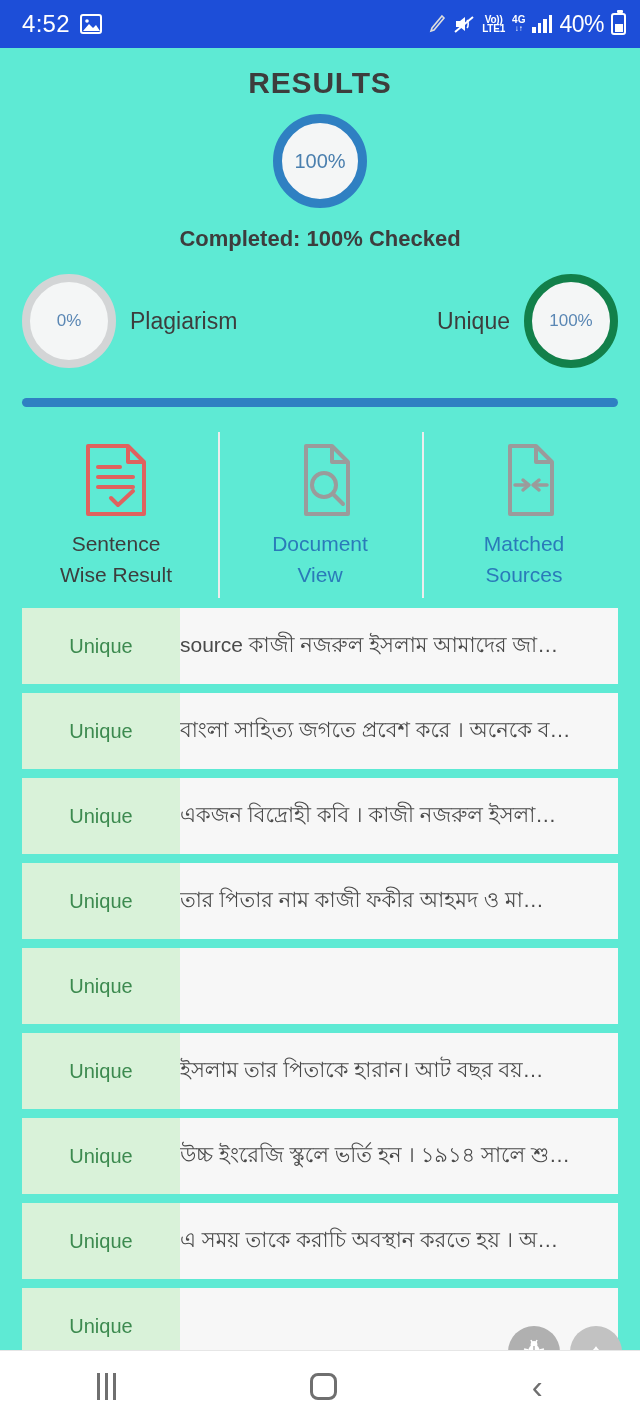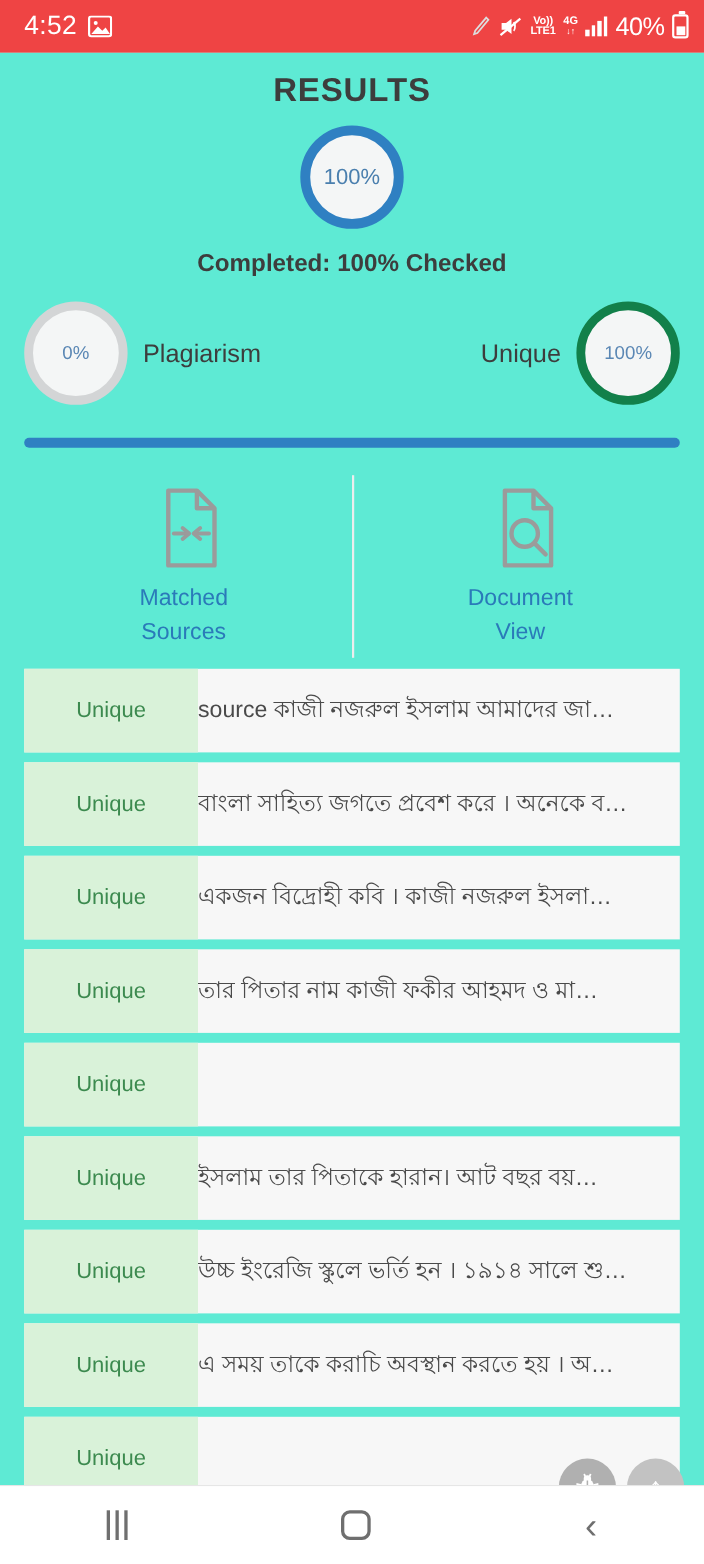--- a/index.html
+++ b/index.html
@@ -6,21 +6,21 @@
   html,body { width:640px; height:1422px; }
   body {
     font-family:"Liberation Sans","DejaVu Sans",sans-serif;
     background:#ffffff;
     overflow:hidden;
     position:relative;
   }
 
   
   .statusbar{
-    height:48px; background:#ef4444; color:#fff;
+    height:48px; background:#1d4ed8; color:#fff;
     display:flex; align-items:center; justify-content:space-between;
     padding:0 14px 0 22px;
   }
   .sb-left{ display:flex; align-items:center; gap:10px; }
   .sb-time{ font-size:24px; letter-spacing:.3px; }
   .sb-right{ display:flex; align-items:center; gap:7px; }
   .ic{ display:inline-block; line-height:0; }
   .volte{ display:flex; flex-direction:column; align-items:center;
           font-size:10px; line-height:9px; font-weight:bold; letter-spacing:-.2px;justify-content:space-between;}
   .netg{ display:flex; flex-direction:column; align-items:center;
@@ -213,50 +213,66 @@
       <div class="donut uniq-donut">
         <span>100%</span>
       </div>
     </div>
   </div>
 
   <div class="blue-bar"></div>
 
   <div class="tabs">
 
+    <div class="tab">
+      <div class="tab-icon">
+        <svg width="62" height="74" viewBox="0 0 62 74">
+          <path d="M3 3h40l16 16v52H3z" fill="none" stroke="#e0625f" stroke-width="4" stroke-linejoin="round"></path>
+          <path d="M43 3v16h16" fill="none" stroke="#e0625f" stroke-width="4" stroke-linejoin="round"></path>
+          <line x1="13" y1="24" x2="35" y2="24" stroke="#e0625f" stroke-width="4" stroke-linecap="round"></line>
+          <line x1="13" y1="34" x2="48" y2="34" stroke="#e0625f" stroke-width="4" stroke-linecap="round"></line>
+          <line x1="13" y1="44" x2="48" y2="44" stroke="#e0625f" stroke-width="4" stroke-linecap="round"></line>
+          <polyline points="26,55 33,62 48,48" fill="none" stroke="#e0625f" stroke-width="4" stroke-linecap="round" stroke-linejoin="round"></polyline>
+        </svg>
+      </div>
+      <div class="tab-label active">
+        <div>Sentence</div>
+        <div>Wise Result</div>
+      </div>
+    </div>
+
+    <div class="tab">
+      <div class="tab-icon">
+        <svg width="62" height="74" viewBox="0 0 62 74">
+          <path d="M17 3h26l16 16v52H17z" fill="none" stroke="#9b9b9b" stroke-width="4" stroke-linejoin="round"></path>
+          <path d="M43 3v16h16" fill="none" stroke="#9b9b9b" stroke-width="4" stroke-linejoin="round"></path>
+          <circle cx="35" cy="42" r="12" fill="none" stroke="#9b9b9b" stroke-width="4"></circle>
+          <line x1="44" y1="51" x2="54" y2="61" stroke="#9b9b9b" stroke-width="4" stroke-linecap="round"></line>
+        </svg>
+      </div>
+      <div class="tab-label link">
+        <div>Document</div>
+        <div>View</div>
+      </div>
+    </div>
 
     <div class="tab">
       <div class="tab-icon">
         <svg width="62" height="74" viewBox="0 0 62 74">
           <path d="M17 3h26l16 16v52H17z" fill="none" stroke="#9b9b9b" stroke-width="4" stroke-linejoin="round"></path>
           <path d="M43 3v16h16" fill="none" stroke="#9b9b9b" stroke-width="4" stroke-linejoin="round"></path>
           <line x1="22" y1="42" x2="34" y2="42" stroke="#9b9b9b" stroke-width="3.5" stroke-linecap="round"></line>
           <polyline points="30,37 36,42 30,47" fill="none" stroke="#9b9b9b" stroke-width="3.5" stroke-linecap="round" stroke-linejoin="round"></polyline>
           <line x1="54" y1="42" x2="42" y2="42" stroke="#9b9b9b" stroke-width="3.5" stroke-linecap="round"></line>
           <polyline points="46,37 40,42 46,47" fill="none" stroke="#9b9b9b" stroke-width="3.5" stroke-linecap="round" stroke-linejoin="round"></polyline>
         </svg>
       </div>
       <div class="tab-label link">
         <div>Matched</div>
         <div>Sources</div>
-      </div>
-    </div>
-
-    <div class="tab">
-      <div class="tab-icon">
-        <svg width="62" height="74" viewBox="0 0 62 74">
-          <path d="M17 3h26l16 16v52H17z" fill="none" stroke="#9b9b9b" stroke-width="4" stroke-linejoin="round"></path>
-          <path d="M43 3v16h16" fill="none" stroke="#9b9b9b" stroke-width="4" stroke-linejoin="round"></path>
-          <circle cx="35" cy="42" r="12" fill="none" stroke="#9b9b9b" stroke-width="4"></circle>
-          <line x1="44" y1="51" x2="54" y2="61" stroke="#9b9b9b" stroke-width="4" stroke-linecap="round"></line>
-        </svg>
-      </div>
-      <div class="tab-label link">
-        <div>Document</div>
-        <div>View</div>
       </div>
     </div>
   </div>
 
   <div class="rows">
     <div class="row">
       <div class="row-badge">Unique</div>
       <div class="row-text">source কাজী নজরুল ইসলাম আমাদের জা…</div>
     </div>
     <div class="row">

